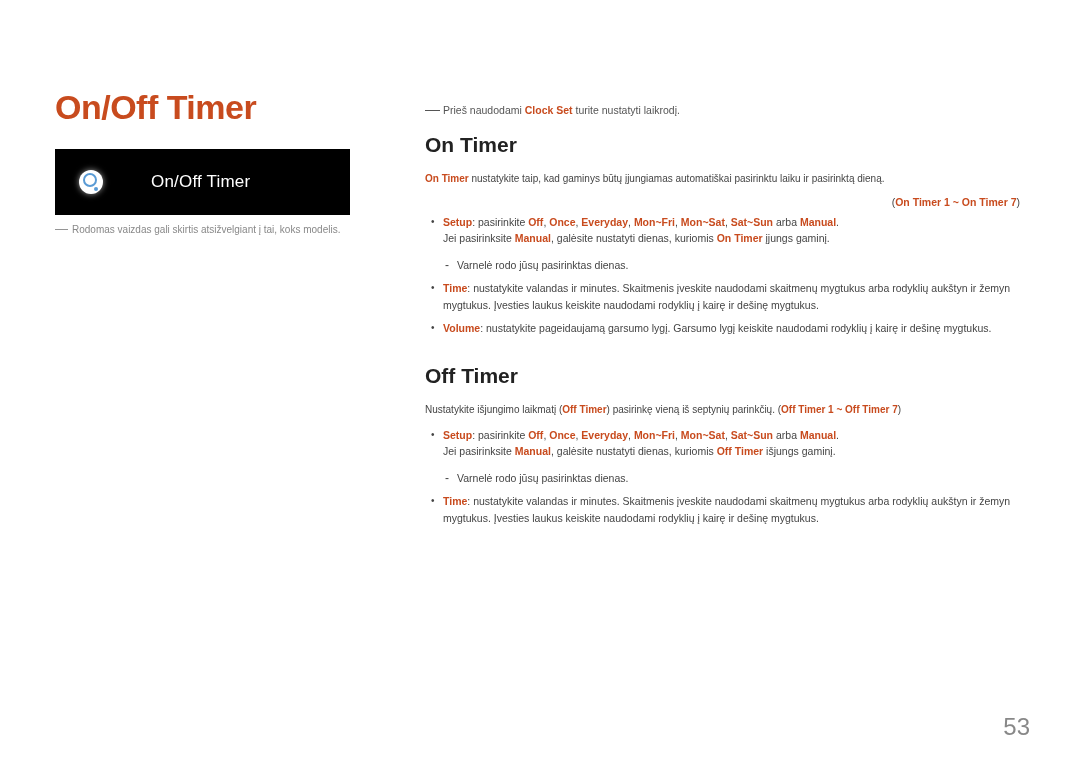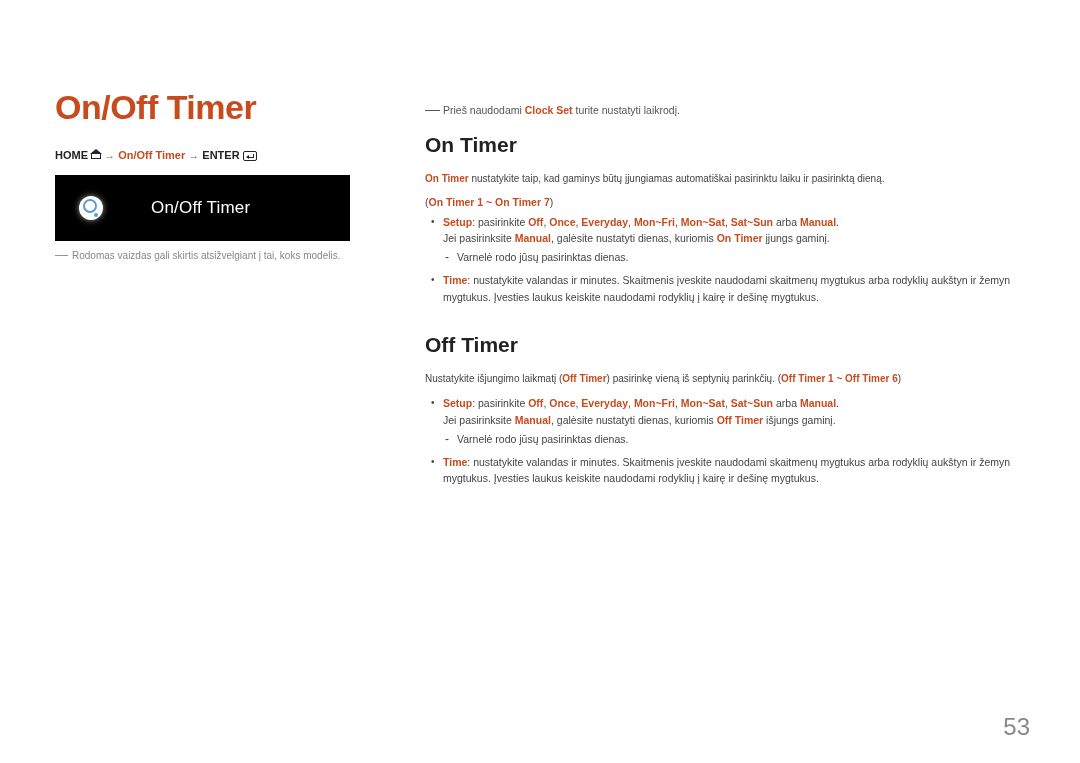--- a/index.html
+++ b/index.html
@@ -106,38 +106,39 @@
   .body-text {
     font-size: 10px;
     color: #444;
     line-height: 1.55;
     margin-bottom: 9px;
   }
   .paren-label {
     font-size: 10.5px;
     color: #444;
     margin-bottom: 6px;
+    text-align: right;
   }
   ul.bullets { list-style: none; margin-left: 18px; }
   ul.bullets > li {
     font-size: 10.5px;
     color: #444;
     line-height: 1.55;
     margin-bottom: 7px;
     position: relative;
   }
   ul.bullets > li::before {
     content: "•";
     position: absolute;
     left: -12px;
     top: 0;
     color: #444;
     font-size: 10px;
   }
-  ul.subdash { list-style: none; margin-left: 14px; margin-top: 3px;}
+  ul.subdash { list-style: none; margin-left: 14px; margin-top: 11px;}
   ul.subdash > li {
     font-size: 10.5px;
     color: #444;
     line-height: 1.55;
     position: relative;
   }
   ul.subdash > li::before {
     content: "-";
     position: absolute;
     left: -12px;
@@ -201,27 +202,20 @@
     border-bottom:2px solid transparent;
     border-right:3px solid #222;
   }
 </style>
 </head>
 <body>
 
 <div class="page-col-left">
   <h1 class="page-title">On/Off Timer</h1>
 
-  <div class="breadcrumb">
-    <span>HOME</span>
-    <span class="home-icon"></span>
-    <span class="accent"> → </span><span class="accent">On/Off Timer</span><span class="accent"> → </span>
-    <span>ENTER</span>
-    <span class="enter-icon"></span>
-  </div>
 
   <div class="screenshot">
     <span class="screenshot-icon"></span>
     <span class="screenshot-label">On/Off Timer</span>
   </div>
 
   <div class="note-line">
     <span class="note-dash">―</span>
     <span>Rodomas vaizdas gali skirtis atsižvelgiant į tai, koks modelis.</span>
   </div>
@@ -249,26 +243,29 @@
     <li>
       <span class="strong-accent">Setup</span><span>: pasirinkite </span><span class="strong-accent">Off</span><span>, </span><span class="strong-accent">Once</span><span>, </span><span class="strong-accent">Everyday</span><span>, </span><span class="strong-accent">Mon~Fri</span><span>, </span><span class="strong-accent">Mon~Sat</span><span>, </span><span class="strong-accent">Sat~Sun</span><span> arba </span><span class="strong-accent">Manual</span><span>.</span><br>
       <span>Jei pasirinksite </span><span class="strong-accent">Manual</span><span>, galėsite nustatyti dienas, kuriomis </span><span class="strong-accent">On Timer</span><span> įjungs gaminį.</span>
       <ul class="subdash">
         <li>Varnelė rodo jūsų pasirinktas dienas.</li>
       </ul>
     </li>
     <li>
       <span class="strong-accent">Time</span><span>: nustatykite valandas ir minutes. Skaitmenis įveskite naudodami skaitmenų mygtukus arba rodyklių aukštyn ir žemyn mygtukus. Įvesties laukus keiskite naudodami rodyklių į kairę ir dešinę mygtukus.</span>
     </li>
+    <li>
+      <span class="strong-accent">Volume</span><span>: nustatykite pageidaujamą garsumo lygį. Garsumo lygį keiskite naudodami rodyklių į kairę ir dešinę mygtukus.</span>
+    </li>
   </ul>
 
   <div class="off-section">
     <h2 class="section-heading">Off Timer</h2>
     <p class="body-text">
-      <span>Nustatykite išjungimo laikmatį (</span><span class="strong-accent">Off Timer</span><span>) pasirinkę vieną iš septynių parinkčių. (</span><span class="strong-accent">Off Timer 1 ~ Off Timer 6</span><span>)</span>
+      <span>Nustatykite išjungimo laikmatį (</span><span class="strong-accent">Off Timer</span><span>) pasirinkę vieną iš septynių parinkčių. (</span><span class="strong-accent">Off Timer 1 ~ Off Timer 7</span><span>)</span>
     </p>
     <ul class="bullets">
       <li>
         <span class="strong-accent">Setup</span><span>: pasirinkite </span><span class="strong-accent">Off</span><span>, </span><span class="strong-accent">Once</span><span>, </span><span class="strong-accent">Everyday</span><span>, </span><span class="strong-accent">Mon~Fri</span><span>, </span><span class="strong-accent">Mon~Sat</span><span>, </span><span class="strong-accent">Sat~Sun</span><span> arba </span><span class="strong-accent">Manual</span><span>.</span><br>
         <span>Jei pasirinksite </span><span class="strong-accent">Manual</span><span>, galėsite nustatyti dienas, kuriomis </span><span class="strong-accent">Off Timer</span><span> išjungs gaminį.</span>
         <ul class="subdash">
           <li>Varnelė rodo jūsų pasirinktas dienas.</li>
         </ul>
       </li>
       <li>

